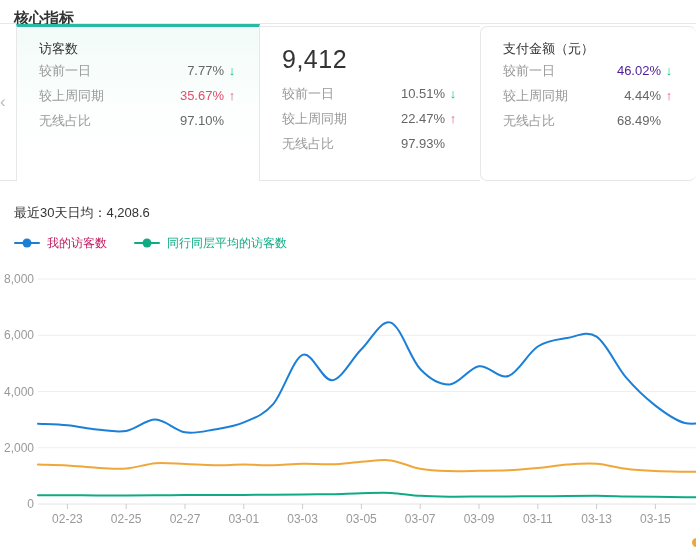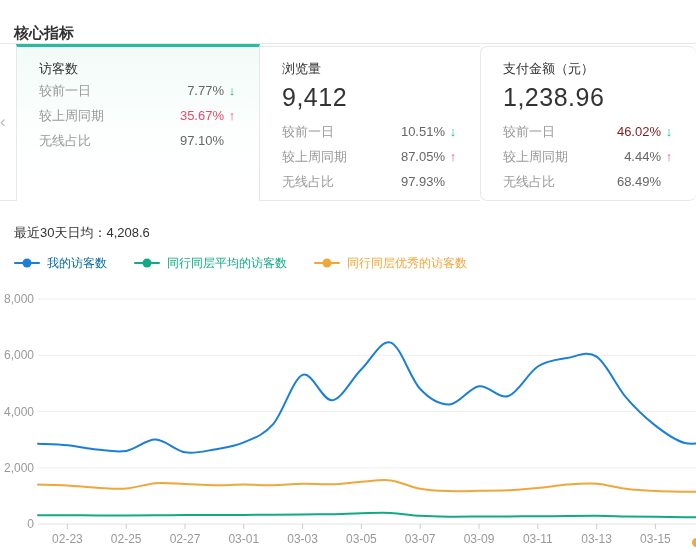--- a/index.html
+++ b/index.html
@@ -2,38 +2,38 @@
 <html><head>
 <meta charset="utf-8">
 <style>
   html,body{margin:0;padding:0;}
   body{
     width:696px;height:549px;overflow:hidden;position:relative;
     background:#fff;font-family:"Liberation Sans","DejaVu Sans",sans-serif;
     -webkit-font-smoothing:antialiased;
   }
   
-  .header{height:44px;border-bottom:1px solid #e7e7e7;display:flex;align-items:flex-end;padding:0 14px;box-sizing:border-box;}
+  .header{height:24px;border-bottom:1px solid #e7e7e7;display:flex;align-items:flex-start;padding:9px 14px;box-sizing:border-box;}
   .header-title{font-size:15px;font-weight:bold;color:#333;}
   
   .metric-strip{display:flex;height:157px;position:relative;}
   .strip-gutter{width:16px;border-bottom:1px solid #e7e7e7;position:relative;box-sizing:border-box;}
   .carousel-prev{position:absolute;left:0px;top:70px;color:#bbb;font-size:17px;line-height:16px;cursor:pointer;}
   .metric-card{box-sizing:border-box;padding:13px 22px 0;cursor:pointer;}
   .card-0{width:244px;border-top:3px solid #2ab9a2;border-left:1px solid #e7e7e7;border-right:1px solid #e7e7e7;
           background:linear-gradient(180deg,#f2fbf8 0%,#fdfffe 60%,#ffffff 100%);}
   .card-1{width:220px;margin-top:2px;border-top:1px solid #e7e7e7;border-bottom:1px solid #e7e7e7;}
   .card-2{flex:1;margin-top:2px;border-top:1px solid #e7e7e7;border-bottom:1px solid #e7e7e7;border-left:1px solid #e7e7e7;border-radius:7px;}
   .card-title{font-size:13px;color:#333;}
   .card-value{font-size:25px;color:#333;margin:5px 0 7px;letter-spacing:0.5px;}
   .card-row{display:flex;justify-content:space-between;align-items:center;font-size:13px;color:#999;height:25px;}
   .row-right{display:flex;align-items:center;}
   .row-value{color:#666;}
   .row-value.red{color:#e84a6c;text-align:center;}
-  .row-value.green{color:#7f1d1d;}
+  .row-value.green{color:#4c1d95;}
   .arrow{font-weight:bold;font-size:13px;margin-left:3px;width:10px;text-align:center;}
   .arrow.up{color:#e84a6c;}
   .arrow.down{color:#07bd8d;}
   .arrow.hidden{visibility:hidden;}
   
   .avg-row{margin:24px 0 0 14px;font-size:13px;color:#333;line-height:16px;}
   .legend-row{display:flex;gap:27px;margin:14px 0 0 14px;align-items:center;height:16px;}
   .legend-item{display:flex;align-items:center;font-size:12px;cursor:pointer;}
   .legend-marker{width:26px;height:2px;position:relative;margin-right:7px;border-radius:1px;}
   .legend-dot{position:absolute;left:50%;top:50%;width:9px;height:9px;border-radius:50%;transform:translate(-50%,-50%);}
@@ -71,48 +71,46 @@
     <div class="card-row">
       <span>无线占比</span>
       <span class="row-right">
           <span class="row-value">97.10%</span>
           <span class="arrow hidden">↑</span>
         </span>
     </div>
   </div>
 
   <div class="metric-card card-1">
-    <div class="card-title">浏览量</div>
     <div class="card-value">9,412</div>
     <div class="card-row">
       <span>较前一日</span>
       <span class="row-right">
           <span class="row-value">10.51%</span>
           <span class="arrow down">↓</span>
         </span>
     </div>
     <div class="card-row">
       <span>较上周同期</span>
       <span class="row-right">
-          <span class="row-value">87.05%</span>
+          <span class="row-value">22.47%</span>
           <span class="arrow up">↑</span>
         </span>
     </div>
     <div class="card-row">
       <span>无线占比</span>
       <span class="row-right">
           <span class="row-value">97.93%</span>
           <span class="arrow hidden">↑</span>
         </span>
     </div>
   </div>
 
   <div class="metric-card card-2">
     <div class="card-title">支付金额（元）</div>
-    <div class="card-value">1,238.96</div>
     <div class="card-row">
       <span>较前一日</span>
       <span class="row-right">
           <span class="row-value green">46.02%</span>
           <span class="arrow down">↓</span>
         </span>
     </div>
     <div class="card-row">
       <span>较上周同期</span>
       <span class="row-right">
@@ -130,33 +128,27 @@
   </div>
 </div>
 
 <div class="avg-row">最近30天日均：4,208.6</div>
 
 <div class="legend-row" id="legend-row">
     <div class="legend-item">
       <span class="legend-marker" style="background: rgb(27, 127, 216);">
         <span class="legend-dot" style="background: rgb(27, 127, 216);"></span>
       </span>
-      <span style="color: #0369a1;">我的访客数</span>
+      <span style="color: #be185d;">我的访客数</span>
     </div>
     <div class="legend-item">
       <span class="legend-marker" style="background: rgb(16, 171, 132);">
         <span class="legend-dot" style="background: rgb(16, 171, 132);"></span>
       </span>
       <span style="color: rgb(16, 171, 132);">同行同层平均的访客数</span>
-    </div>
-    <div class="legend-item">
-      <span class="legend-marker" style="background: rgb(240, 167, 58);">
-        <span class="legend-dot" style="background: rgb(240, 167, 58);"></span>
-      </span>
-      <span style="color: rgb(240, 167, 58);">同行同层优秀的访客数</span>
     </div>
   </div>
 
 <svg id="chart-svg" class="chart-svg" width="696" height="285" viewBox="0 0 696 285">
     <line x1="38" y1="253" x2="696" y2="253" stroke="#e4e4e4" stroke-width="1"></line>
     <text x="34" y="257" text-anchor="end" fill="#999" font-size="12">0</text>
     <line x1="38" y1="196.75" x2="696" y2="196.75" stroke="#eeeeee" stroke-width="1"></line>
     <text x="34" y="200.75" text-anchor="end" fill="#999" font-size="12">2,000</text>
     <line x1="38" y1="140.5" x2="696" y2="140.5" stroke="#eeeeee" stroke-width="1"></line>
     <text x="34" y="144.5" text-anchor="end" fill="#999" font-size="12">4,000</text>

